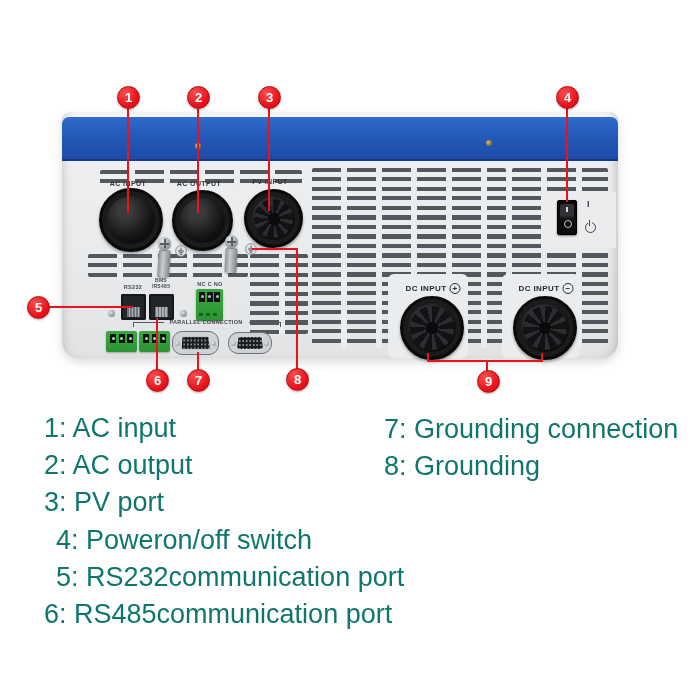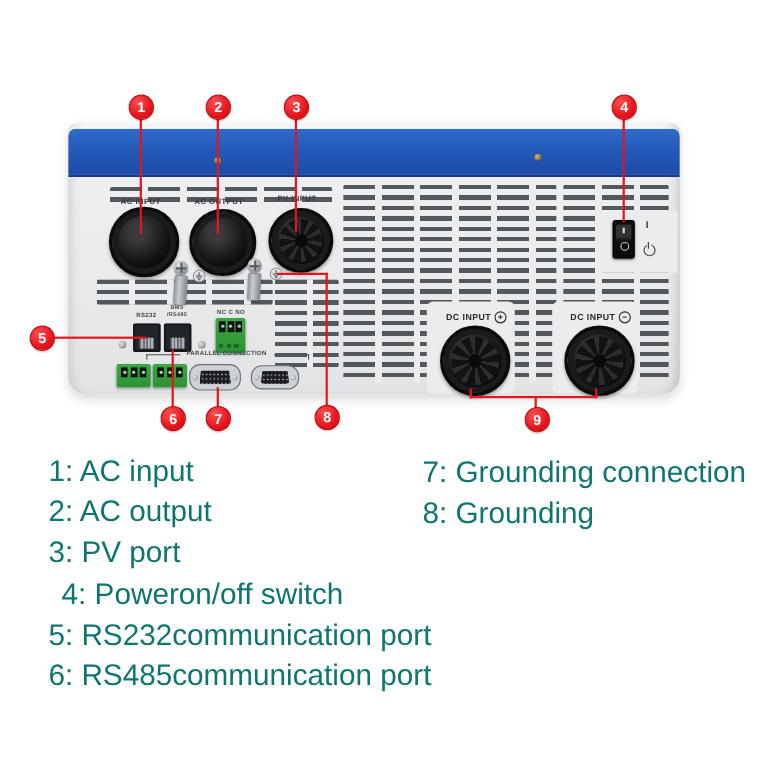--- a/index.html
+++ b/index.html
@@ -244,18 +244,18 @@
   <div class="co" style="left:27px;top:296px;">5</div>
   <div class="co" style="left:146px;top:369px;">6</div>
   <div class="co" style="left:187px;top:369px;">7</div>
   <div class="co" style="left:286px;top:368px;">8</div>
   <div class="co" style="left:477px;top:370px;">9</div>
 
   <div class="legend-item" style="left:44px;top:413px;">1: AC input</div>
   <div class="legend-item" style="left:44px;top:450px;">2: AC output</div>
   <div class="legend-item" style="left:44px;top:487px;">3: PV port</div>
   <div class="legend-item" style="left:36px;top:525px;margin-left:20px;">4: Poweron/off switch</div>
-  <div class="legend-item" style="left:44px;top:562px;">5: RS232communication port</div>
+  <div class="legend-item" style="left:56px;top:562px;">5: RS232communication port</div>
   <div class="legend-item" style="left:44px;top:599px;">6: RS485communication port</div>
   <div class="legend-item" style="left:384px;top:414px;">7: Grounding connection</div>
   <div class="legend-item" style="left:384px;top:451px;">8: Grounding</div>
 
 </div>
 
 </body></html>

